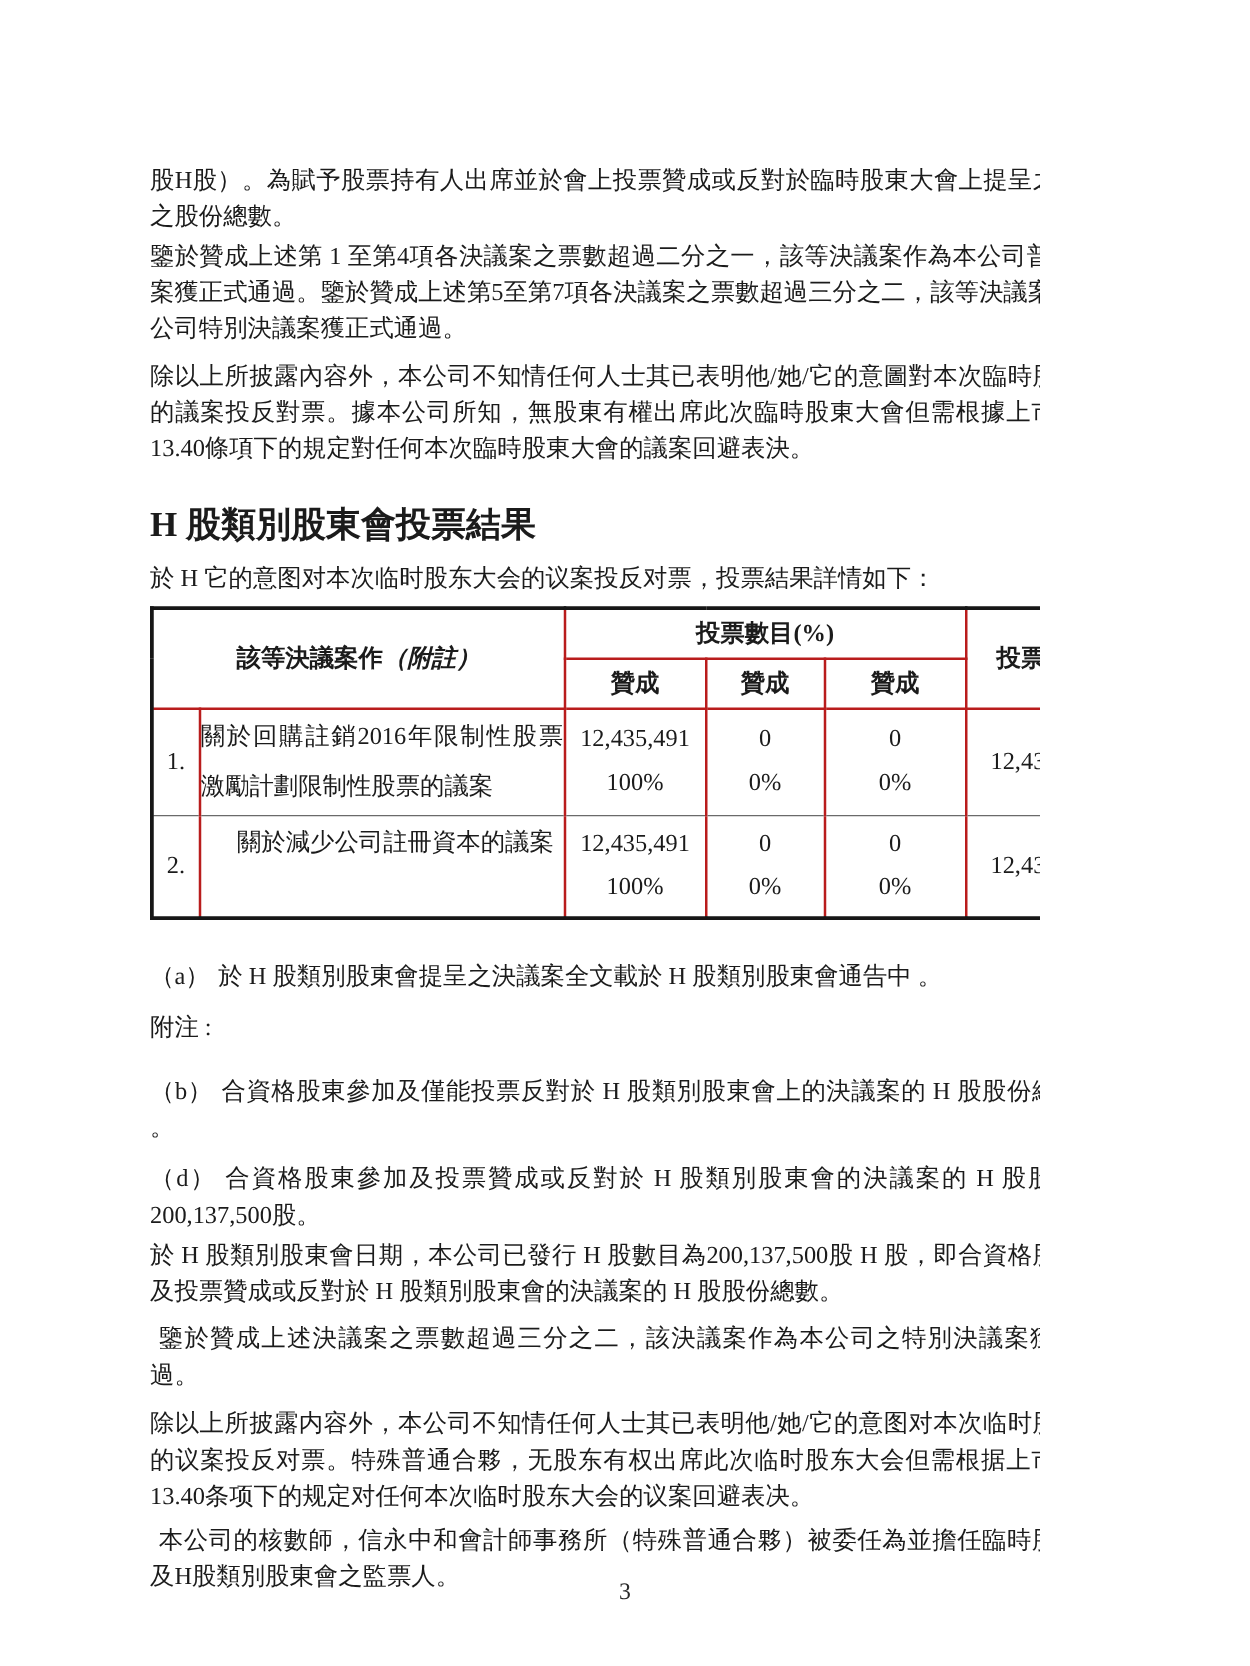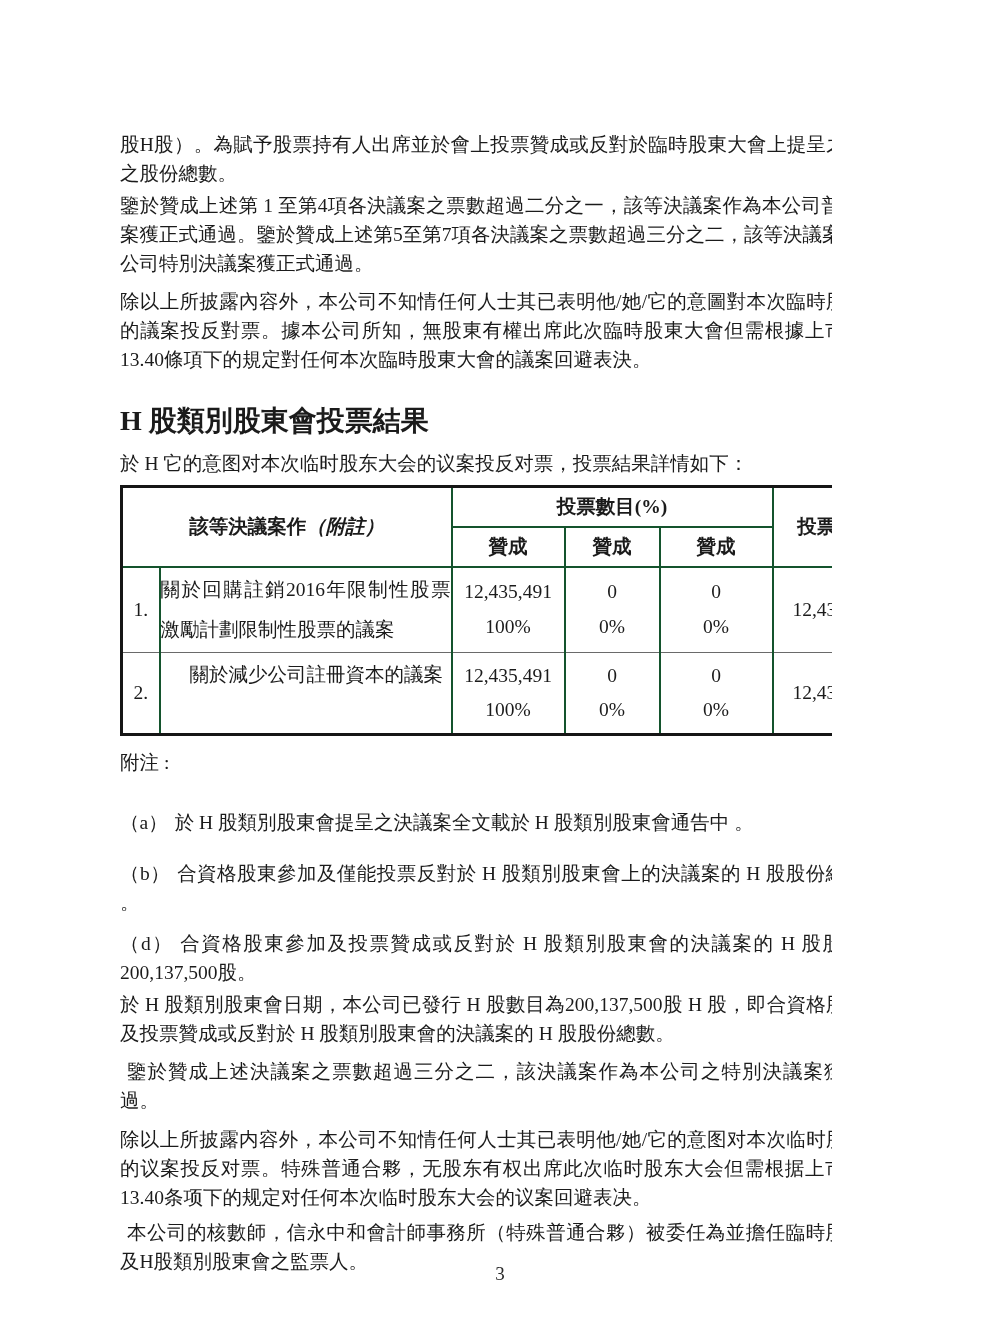--- a/index.html
+++ b/index.html
@@ -32,21 +32,21 @@
   }
   
   .tbl-wrap { margin-top:7px; }
   table.results {
     border-collapse:collapse;
     table-layout:fixed;
     width:779px;
     border:3px solid #161616;
   }
   table.results th, table.results td {
-    border:2px solid #14532d;
+    border:2px solid #b91c1c;
     padding:0;
     font-size:19.5px;
     color:#1b1b1b;
   }
   tr.hrow1 { height:40px; }
   tr.hrow2 { height:40px; }
   tr.drow1 { height:84px; }
   tr.drow2 { height:80px; }
   th.cell-res {
     font-size:20.5px; font-weight:bold;
@@ -176,23 +176,23 @@
                   <span>0</span>
                   <span>0%</span>
                 </div>
               </td>
           <td class="cell-total">12,435,491</td>
         </tr>
       </tbody>
         </table>
     </div>
 
+    <p class="para" style="margin-top:31px"><span class="note-label">（a）</span><span>於 H 股類別股東會提呈之決議案全文載於 H 股類別股東會通告中 。</span></p>
+
     <p class="para" style="margin-top:12px">附注 :</p>
-
-    <p class="para" style="margin-top:31px"><span class="note-label">（a）</span><span>於 H 股類別股東會提呈之決議案全文載於 H 股類別股東會通告中 。</span></p>
 
     <p class="para" style="margin-top:22px"><span class="note-label">（b）</span><span>合資格股東參加及僅能投票反對於 H 股類別股東會上的決議案的 H 股股份總數：無 。</span></p>
 
 
     <p class="para" style="margin-top:12px"><span class="note-label">（d）</span><span>合資格股東參加及投票贊成或反對於 H 股類別股東會的決議案的 H 股股份總數200,137,500股。</span></p>
 
     <p class="para" style="margin-top:3px">於 H 股類別股東會日期，本公司已發行 H 股數目為200,137,500股 H 股，即合資格股東參加及投票贊成或反對於 H 股類別股東會的決議案的 H 股股份總數。</p>
 
     <p class="para indent-sm" style="margin-top:9px">鑒於贊成上述決議案之票數超過三分之二，該決議案作為本公司之特別決議案獲正式通過。</p>
 

